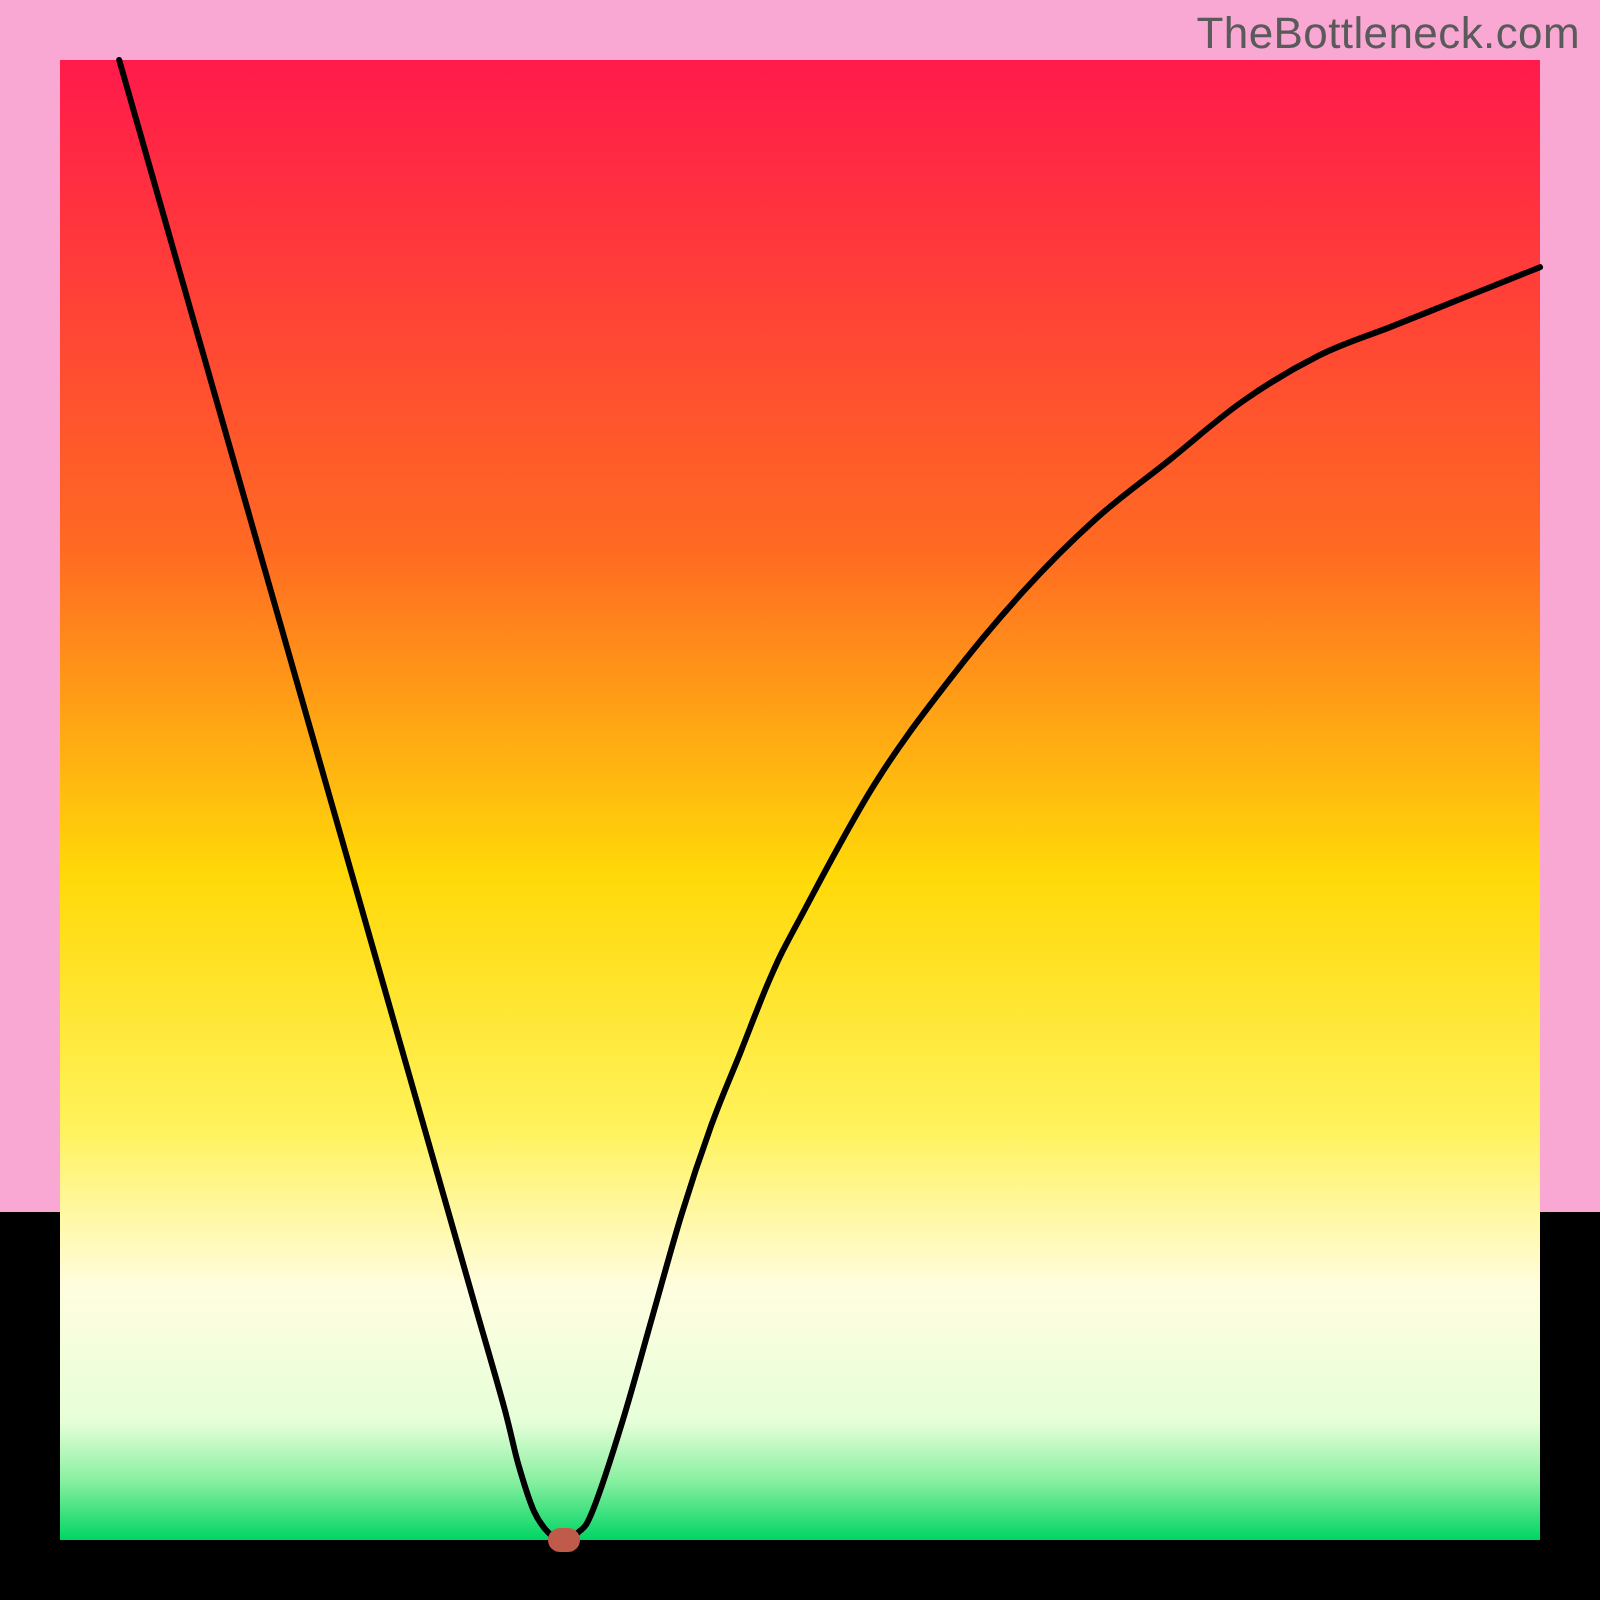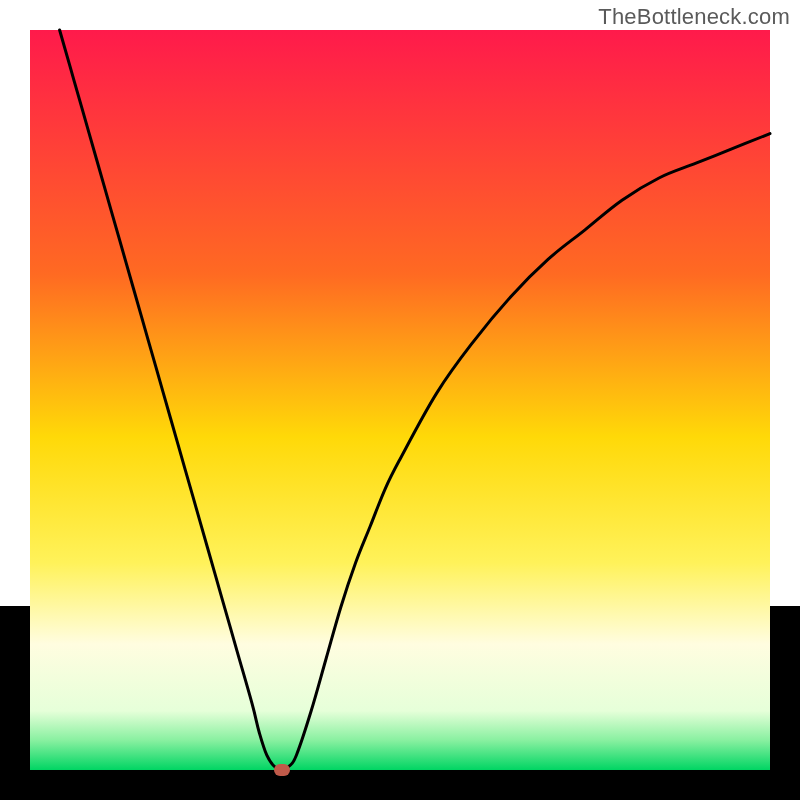--- a/index.html
+++ b/index.html
@@ -8,21 +8,21 @@
     width: 800px;
     height: 800px;
     background: #000;
     font-family: Arial, Helvetica, sans-serif;
     overflow: hidden;
   }
   .frame {
     position: relative;
     width: 800px;
     height: 606px;
-    background: #ffffff;
+    background: #f9a8d4;
   }
   .plot {
     position: absolute;
     left: 30px;
     top: 30px;
     width: 740px;
     height: 740px;
     background: linear-gradient(to bottom,
       #ff1a4b 0%,
       #ff6a22 33%,

